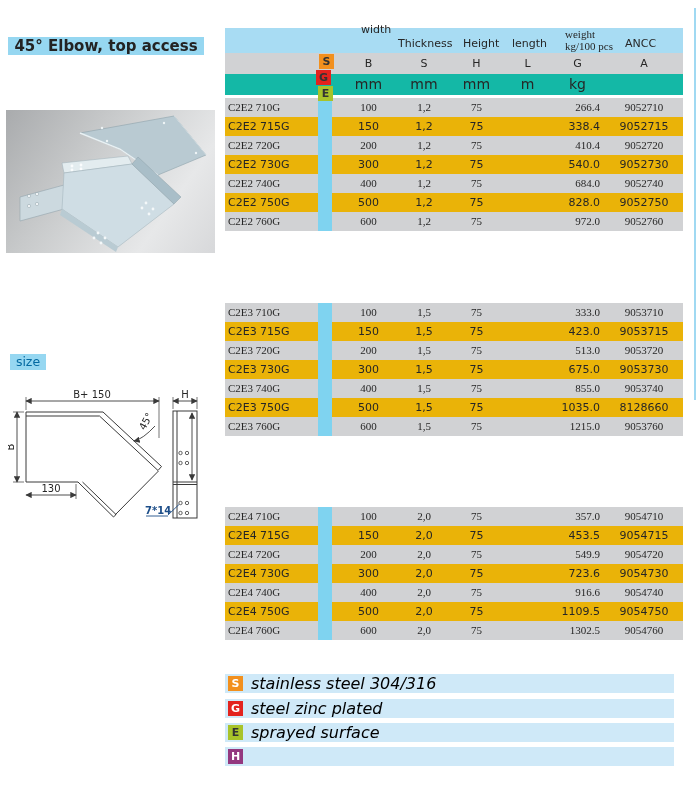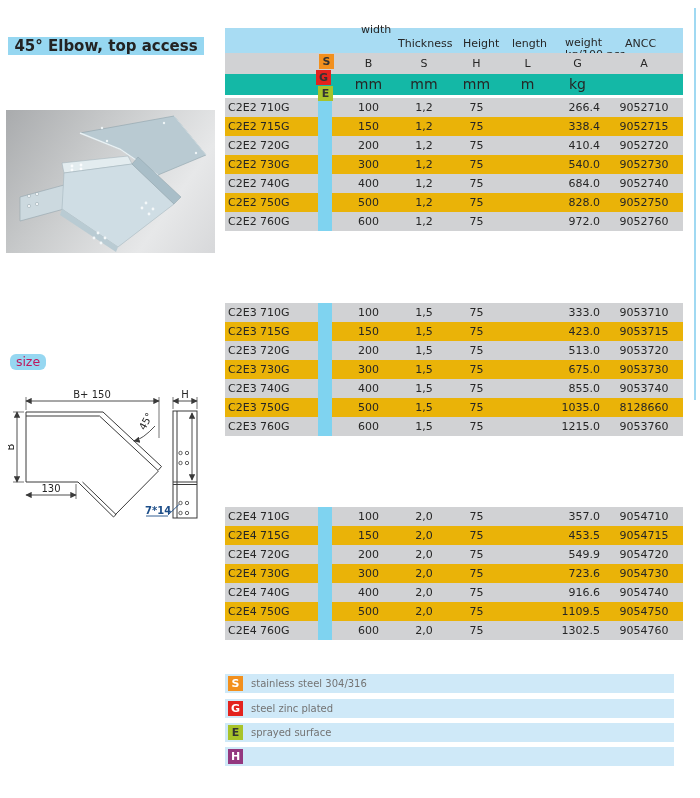--- a/index.html
+++ b/index.html
@@ -10,49 +10,49 @@
   *{margin:0;padding:0;box-sizing:border-box;}
   body{background:#ffffff;font-family:"DejaVu Sans","Liberation Sans",sans-serif;color:var(--text-dark);}
   #page{position:relative;width:700px;height:798px;background:#fff;overflow:hidden;}
 
   
   .title-bar{position:absolute;left:8px;top:37px;width:196px;height:18px;background:var(--title-blue);
     font-size:15px;font-weight:600;text-align:center;line-height:18px;color:#232323;}
   .photo{position:absolute;left:6px;top:110px;width:209px;height:143px;
     background:linear-gradient(125deg,#a9abad 0%,#c7c9ca 35%,#e7e8e9 75%,#d7d8da 100%);}
   .size-label{position:absolute;left:10px;top:354px;width:36px;height:16px;background:var(--title-blue);
-    font-size:12.5px;text-align:center;line-height:16px;color:#be185d;border-radius:6px;}
+    font-size:12.5px;text-align:center;line-height:16px;color:#0369a1;}
   .diagram{position:absolute;left:8px;top:386px;}
 
   
   .thead1{position:absolute;left:225px;top:28px;width:458px;height:25px;background:var(--header-blue);font-size:11px;}
   .thead1 span,.thead1 div{position:absolute;white-space:nowrap;}
   .grid{display:grid;grid-template-columns:90px 22px 63px 48px 57px 45px 55px 78px;}
   .thead2{position:absolute;left:225px;top:53px;width:458px;height:21px;background:var(--row-gray);
     font-size:11px;line-height:21px;}
   .thead3{position:absolute;left:225px;top:74px;width:458px;height:21px;background:#14b8a6;
     font-size:14px;line-height:21px;}
   .thead2 span,.thead3 span{text-align:center;}
   .sym-box{position:absolute;width:15px;height:15px;font-size:11px;font-weight:bold;color:#333;
     text-align:center;line-height:15px;z-index:3;}
   .block{position:absolute;left:225px;width:458px;height:133px;}
   .stripe{position:absolute;left:93px;top:0;width:14px;height:133px;background:var(--stripe-cyan);z-index:2;}
   .trow{height:19px;line-height:19px;font-size:11px;}
-  .trow.gray{background:var(--row-gray);}
+  .trow.gray{background:var(--row-gray);font-family:Liberation Serif, serif;}
   .trow.white{background:#eab308;}
   .c{display:block;overflow:hidden;white-space:nowrap;}
   .c0{padding-left:3px;text-align:left;}
   .c2,.c3,.c4,.c5,.c7{text-align:center;}
   .c6{text-align:right;padding-right:5px;}
 
   
   .legend-bar{position:absolute;left:225px;width:449px;height:19px;background:var(--legend-blue);}
   .legend-box{position:absolute;left:3px;top:2px;width:15px;height:15px;font-size:11px;font-weight:bold;
     text-align:center;line-height:15px;}
-  .legend-text{position:absolute;left:26px;top:0;font-size:10px;line-height:19px;white-space:nowrap;color:#737373;}
+  .legend-text{position:absolute;left:26px;top:0;font-size:16px;line-height:19px;white-space:nowrap;color:#000000;font-style:italic;}
 
   .right-line{position:absolute;left:694px;top:8px;width:2px;height:392px;background:var(--right-border);}
 
   svg text{font-family:"DejaVu Sans","Liberation Sans",sans-serif;}
 </style>
 </head>
 <body>
 
 <div id="page">
 
@@ -163,21 +163,21 @@
       <text transform="translate(141,37) rotate(-62)" text-anchor="middle">45°</text>
       <text x="137" y="128" font-weight="bold" fill="#1d4e89">7*14</text>
     </g>
   </svg>
 
   <div class="thead1">
     <span style="left:136px;bottom:17px;">width</span>
     <span style="left:173px;bottom:3px;">Thickness</span>
     <span style="left:238px;bottom:3px;">Height</span>
     <span style="left:287px;bottom:3px;">length</span>
-    <div style="left:340px;top:9px;line-height:11.5px;">
+    <div style="left:340px;top:1px;line-height:11.5px;font-family:Liberation Serif, serif;">
       <span style="position:static;display:block;">weight</span>
       <span style="position:static;display:block;">kg/100 pcs</span>
     </div>
     <span style="left:400px;bottom:3px;">ANCC</span>
   </div>
 
   <div class="thead2 grid">
     <span></span>
       <span></span>
     <span>B</span>

